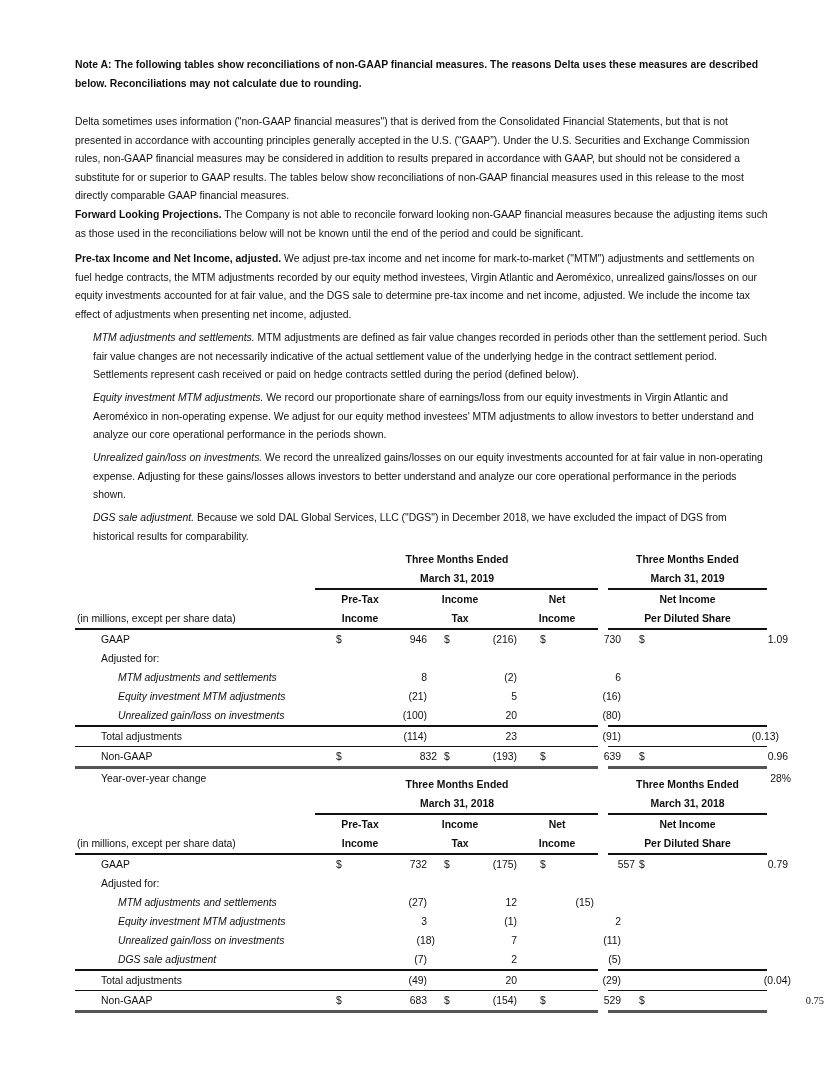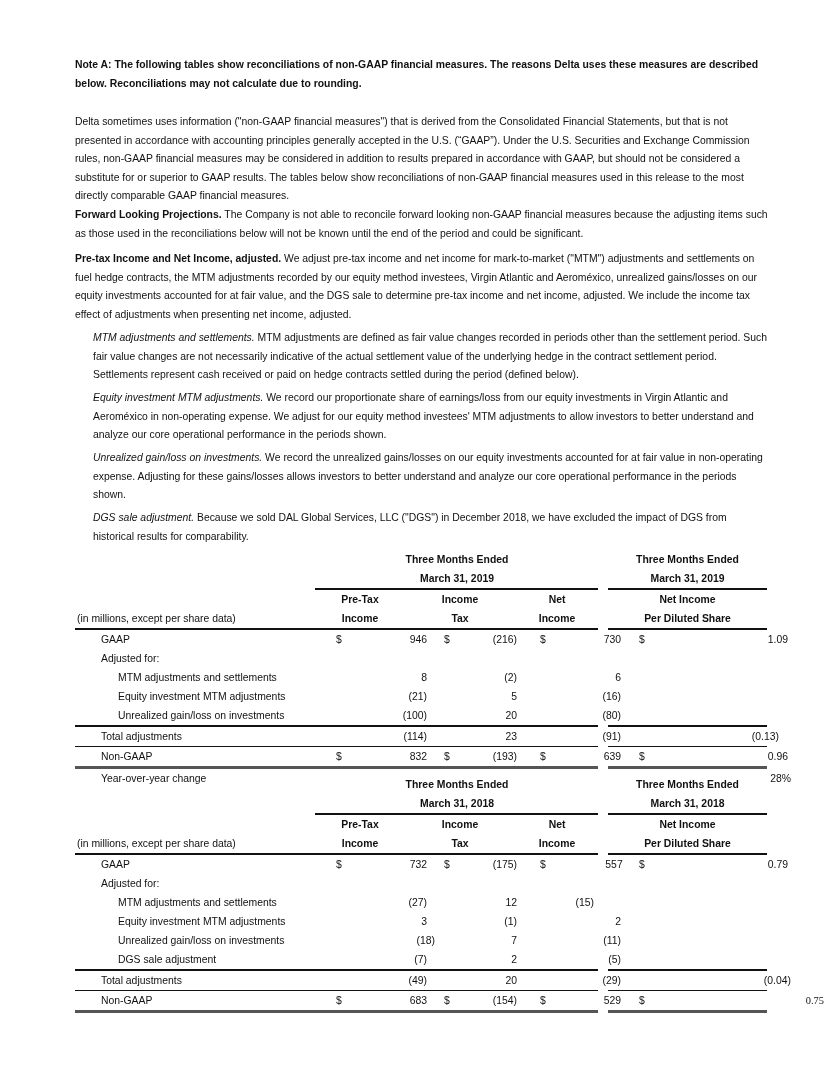--- a/index.html
+++ b/index.html
@@ -6,21 +6,21 @@
   body { width:835px; height:1081px; position:relative; overflow:hidden;
          font-family:"Liberation Sans", sans-serif; color:#111; font-size:10.4px; }
   .para { position:absolute; left:75px; width:695px; line-height:18.5px; margin:0; }
   .para.indent { left:93px; width:677px; }
   .b { font-weight:bold; }
   .i { font-style:italic; }
   .tbl { position:absolute; left:75px; width:692px; }
   .row { position:absolute; left:0; width:692px; height:19px; line-height:19px;margin-left:24px; }
   .cell { position:absolute; top:0; white-space:nowrap; }
   .lbl { left:2px; }
-  .lbl.ind { left:19px; }
+  .lbl.ind { left:19px;font-style:italic; }
   .dol { width:12px; }
   .num { text-align:right; }
   .hdr { position:absolute; text-align:center; font-weight:bold; white-space:nowrap; line-height:19px; }
   .line { position:absolute; height:0; border-top:2px solid #111; }
   .line.thin { border-top:1.5px solid #111; }
   .line.grey { border-top:3px solid #555; }
 </style>
 </head>
 <body>
 
@@ -97,21 +97,21 @@
     <span class="cell num" style="left:370px; width:48px;">23</span>
     <span class="cell num" style="left:460px; width:62px;">(91)</span>
     <span class="cell num" style="left:588px; width:92px;">(0.13)</span>
   </div>
   <div class="line thin" style="left:0; width:523px; top:196px;"></div>
   <div class="line thin" style="left:533px; width:159px; top:196px;"></div>
 
   <div class="row" style="top:197px;">
     <span class="cell lbl">Non-GAAP</span>
     <span class="cell dol" style="left:237px;">$</span>
-    <span class="cell num" style="left:270px; width:58px;">832</span>
+    <span class="cell num" style="left:280px; width:58px;">832</span>
     <span class="cell dol" style="left:345px;">$</span>
     <span class="cell num" style="left:370px; width:48px;">(193)</span>
     <span class="cell dol" style="left:441px;">$</span>
     <span class="cell num" style="left:460px; width:62px;">639</span>
     <span class="cell dol" style="left:540px;">$</span>
     <span class="cell num" style="left:600px; width:89px;">0.96</span>
   </div>
   <div class="line grey" style="left:0; width:523px; top:216px;"></div>
   <div class="line grey" style="left:533px; width:159px; top:216px;"></div>
 
@@ -141,21 +141,21 @@
   <div class="line" style="left:0; width:523px; top:78px;"></div>
   <div class="line" style="left:533px; width:159px; top:78px;"></div>
 
   <div class="row" style="top:80px;">
     <span class="cell lbl">GAAP</span>
     <span class="cell dol" style="left:237px;">$</span>
     <span class="cell num" style="left:270px; width:58px;">732</span>
     <span class="cell dol" style="left:345px;">$</span>
     <span class="cell num" style="left:370px; width:48px;">(175)</span>
     <span class="cell dol" style="left:441px;">$</span>
-    <span class="cell num" style="left:484px; width:62px;text-align:center;">557</span>
+    <span class="cell num" style="left:474px; width:62px;">557</span>
     <span class="cell dol" style="left:540px;">$</span>
     <span class="cell num" style="left:600px; width:89px;">0.79</span>
   </div>
   <div class="row" style="top:99px;">
     <span class="cell lbl">Adjusted for:</span>
   </div>
   <div class="row" style="top:118px;">
     <span class="cell lbl ind">MTM adjustments and settlements</span>
     <span class="cell num" style="left:270px; width:58px;">(27)</span>
     <span class="cell num" style="left:370px; width:48px;">12</span>

